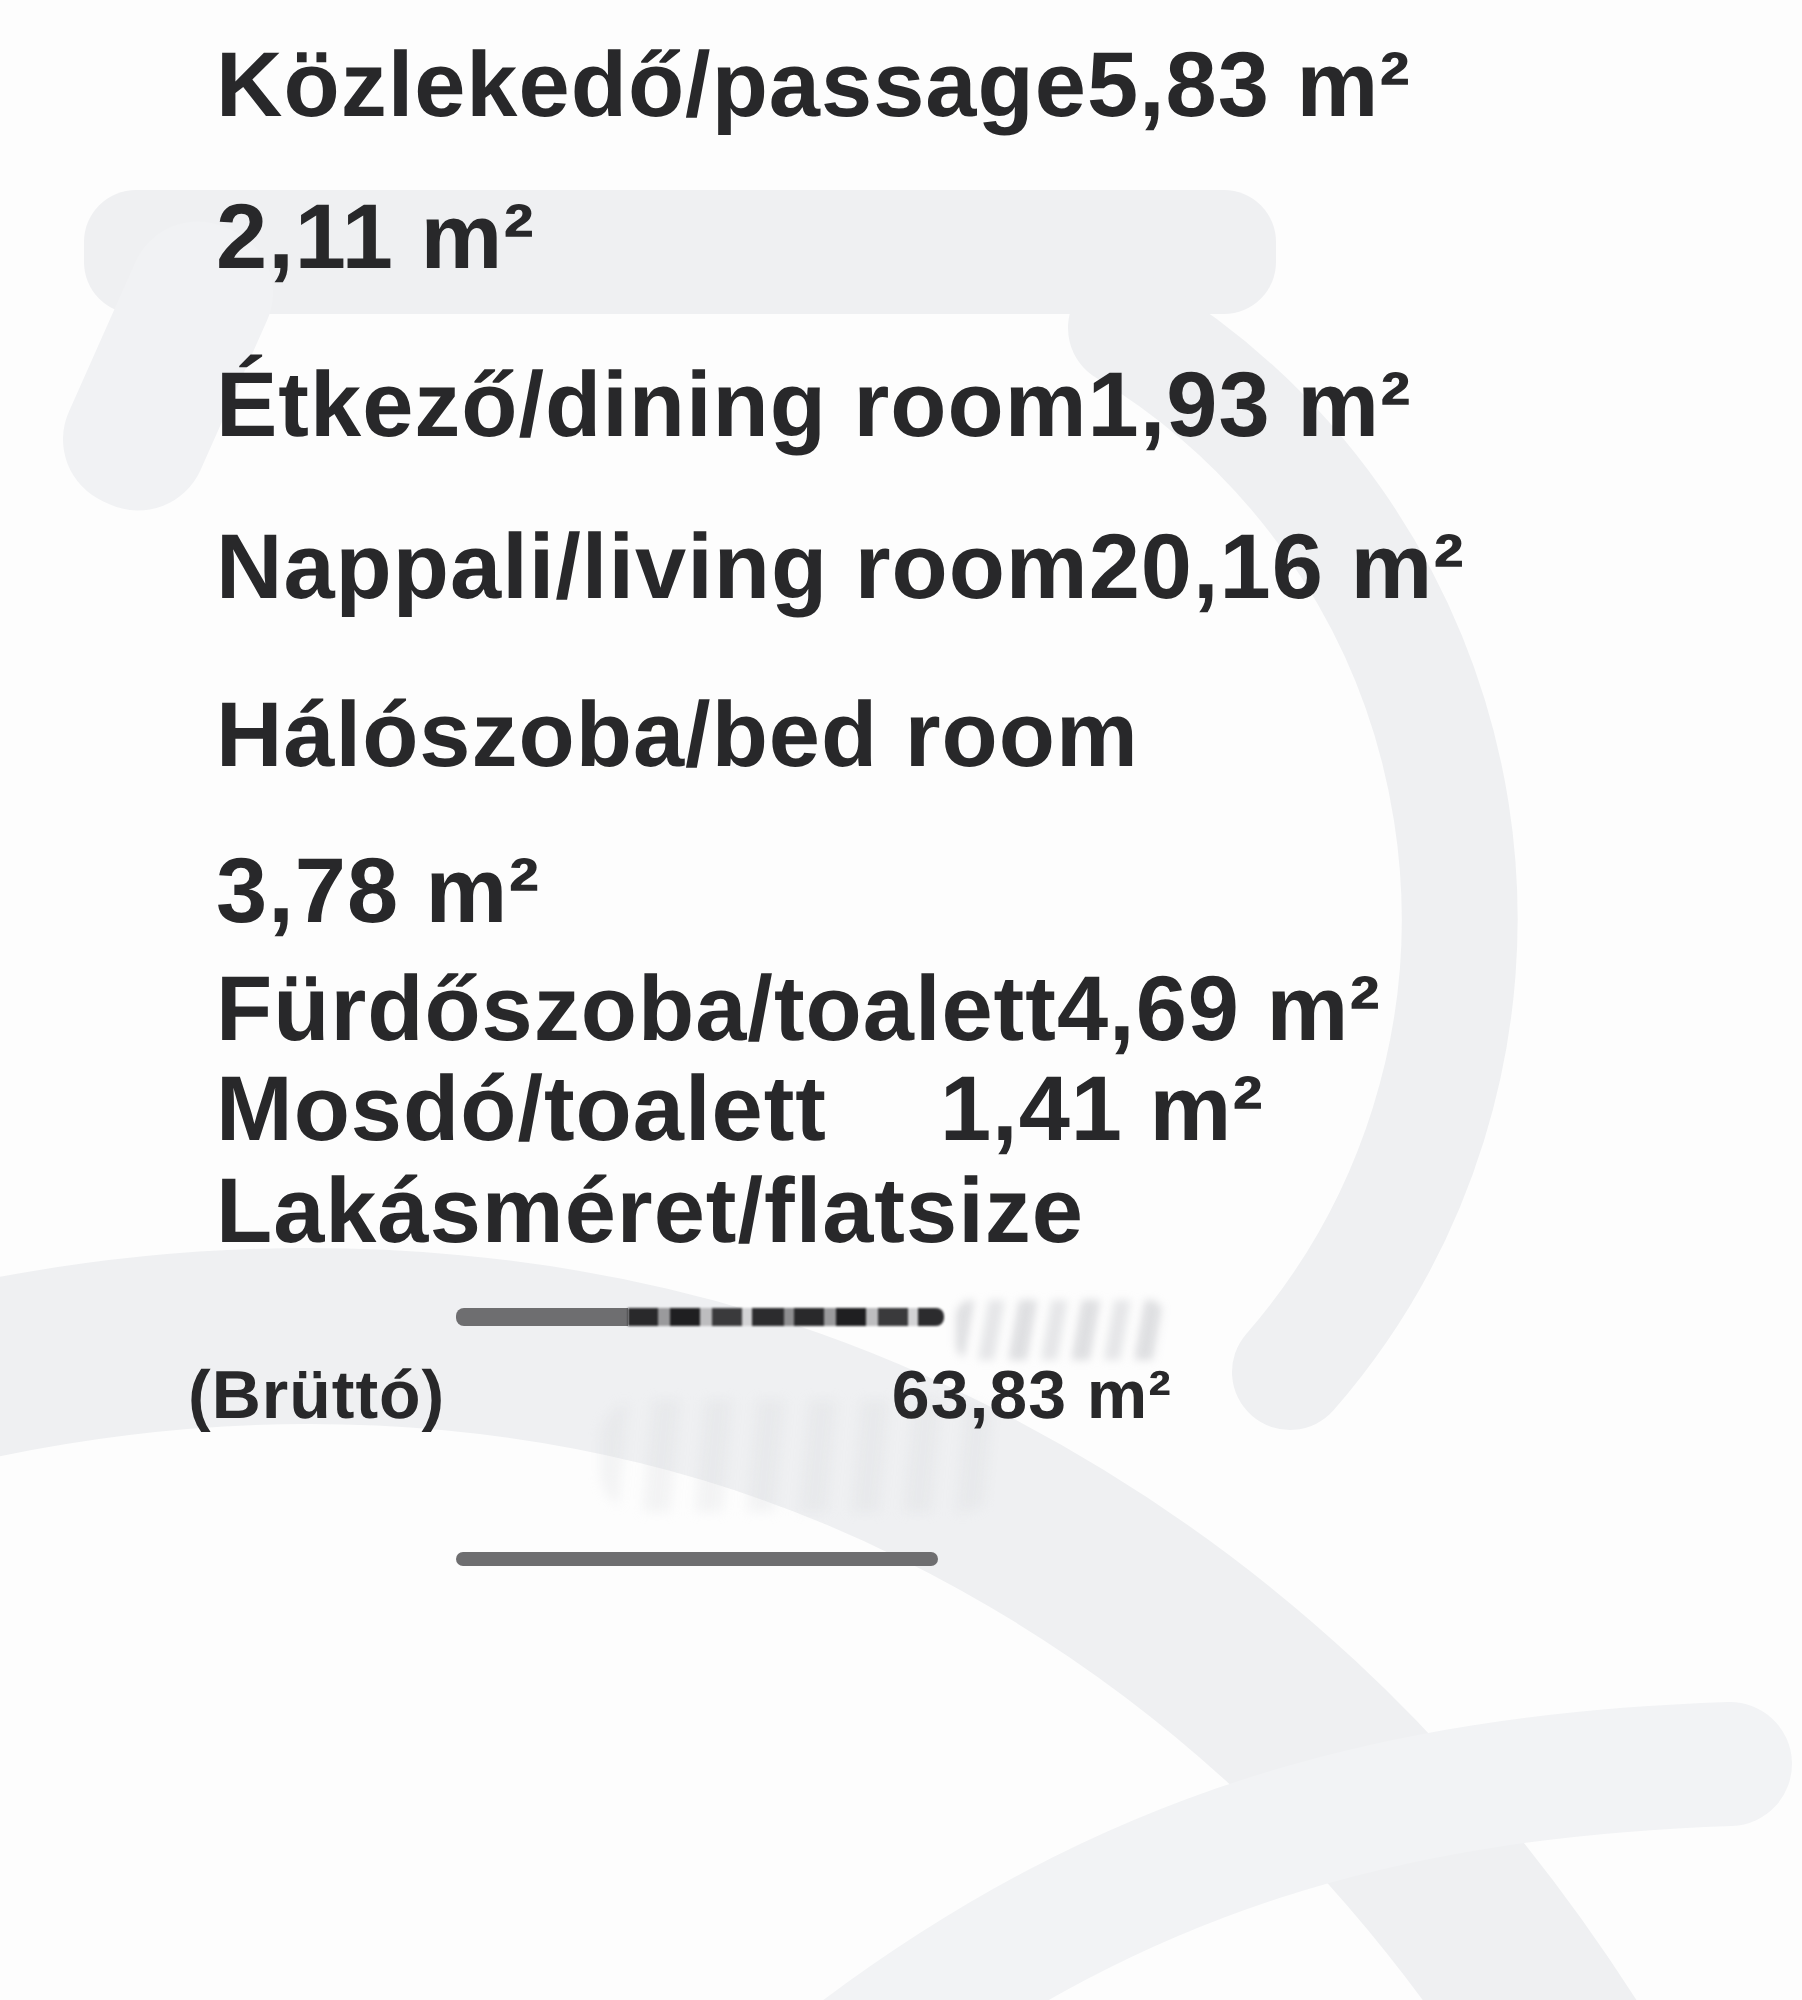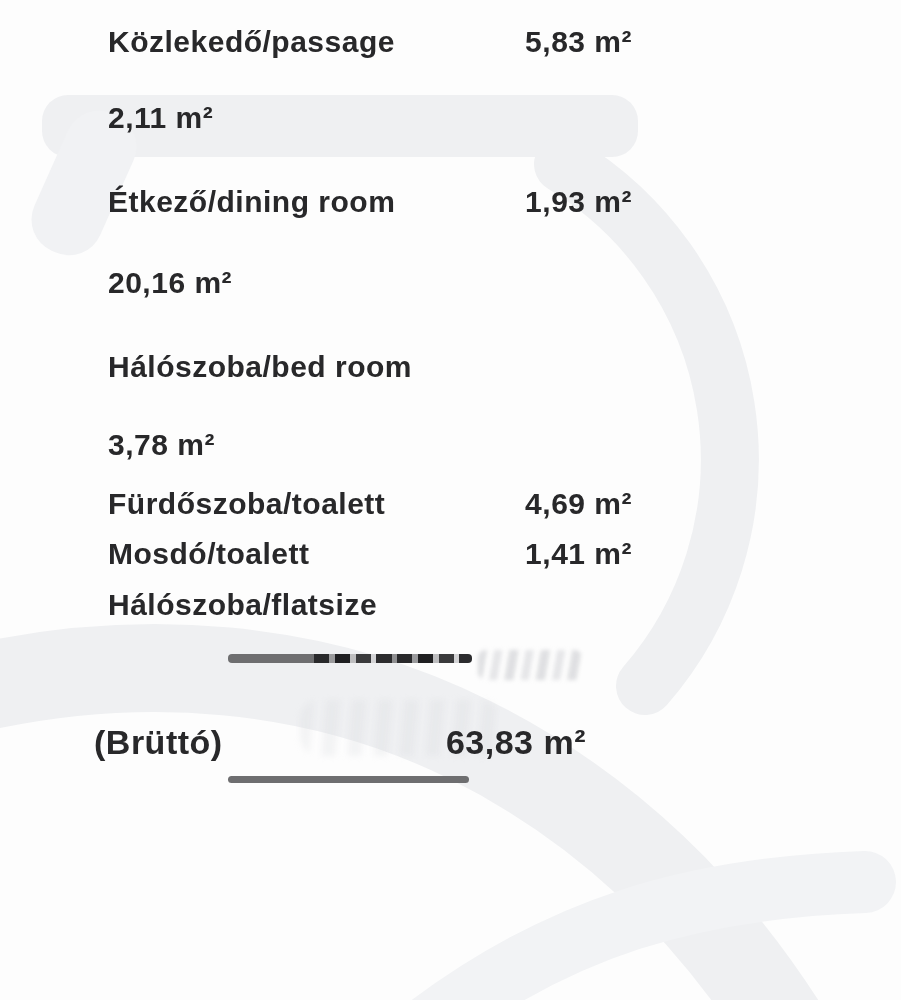--- a/index.html
+++ b/index.html
@@ -9,26 +9,26 @@
     font-family:"Liberation Sans","DejaVu Sans",sans-serif;
     -webkit-font-smoothing:antialiased;
   }
   .bg-layer{position:absolute;inset:0;z-index:0;}
   .content{position:absolute;inset:0;z-index:1;}
   .row{
     position:absolute;left:108px;width:524px;
     display:flex;justify-content:space-between;align-items:baseline;
   }
   .row .label,.row .value{
-    font-weight:700;font-size:30px;line-height:40px;
+    font-weight:700;font-size:46px;line-height:40px;
     color:var(--text-color,#28282a);letter-spacing:0.5px;white-space:nowrap;
   }
   .total-row{
     position:absolute;left:94px;width:492px;
-    display:flex;justify-content:space-between;align-items:baseline;margin-top:44px;
+    display:flex;justify-content:space-between;align-items:baseline;
   }
   .total-row .label,.total-row .value{
     font-weight:700;font-size:34px;line-height:40px;
     color:var(--text-color,#28282a);letter-spacing:0.5px;white-space:nowrap;
   }
   .divider{
     position:absolute;border-radius:4px;background:var(--divider-color,#6e6e70);
   }
   #divider-top{left:228px;top:654px;width:244px;height:9px;background:transparent;display:flex;}
   #divider-top .solid{
@@ -81,38 +81,39 @@
     <span class="value">5,83 m²</span>
   </div>
   <div class="row" style="top:98px">
     <span class="value">2,11 m²</span>
   </div>
   <div class="row" style="top:182px">
     <span class="label">Étkező/dining room</span>
     <span class="value">1,93 m²</span>
   </div>
   <div class="row" style="top:263px">
+    <span class="label">Nappali/living room</span>
     <span class="value">20,16 m²</span>
   </div>
   <div class="row" style="top:347px">
     <span class="label">Hálószoba/bed room</span>
   </div>
   <div class="row" style="top:425px">
     <span class="value">3,78 m²</span>
   </div>
   <div class="row" style="top:484px">
     <span class="label">Fürdőszoba/toalett</span>
     <span class="value">4,69 m²</span>
   </div>
   <div class="row" style="top:534px">
     <span class="label">Mosdó/toalett</span>
     <span class="value">1,41 m²</span>
   </div>
   <div class="row" style="top:585px">
-    <span class="label">Hálószoba/flatsize</span>
+    <span class="label">Lakásméret/flatsize</span>
     <span class="value"></span>
   </div>
 
   <div id="divider-top" class="divider">
     <div class="solid"></div>
     <div class="noisy"></div>
   </div>
 
   <div class="smudge"></div>
   <div class="smudge2"></div>

